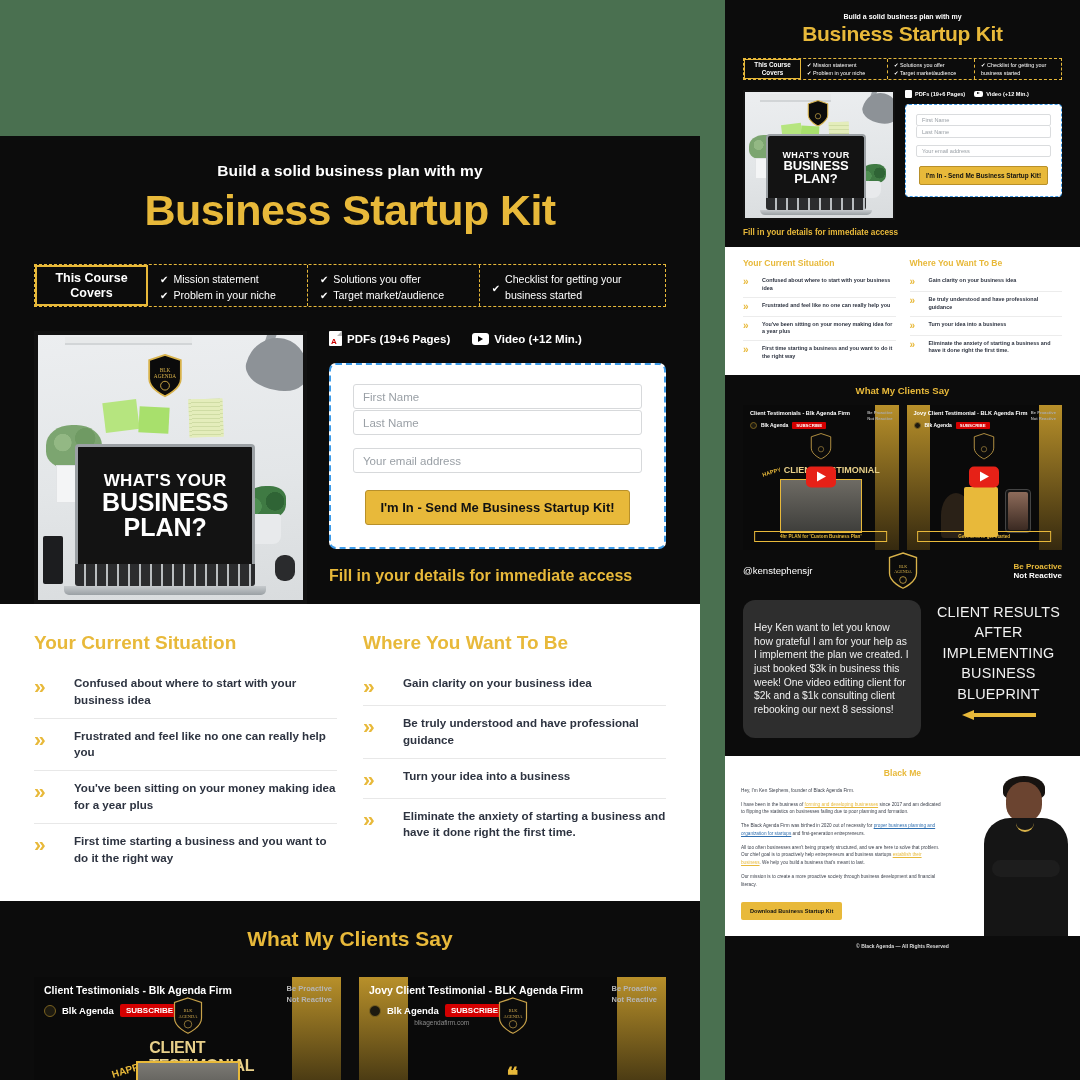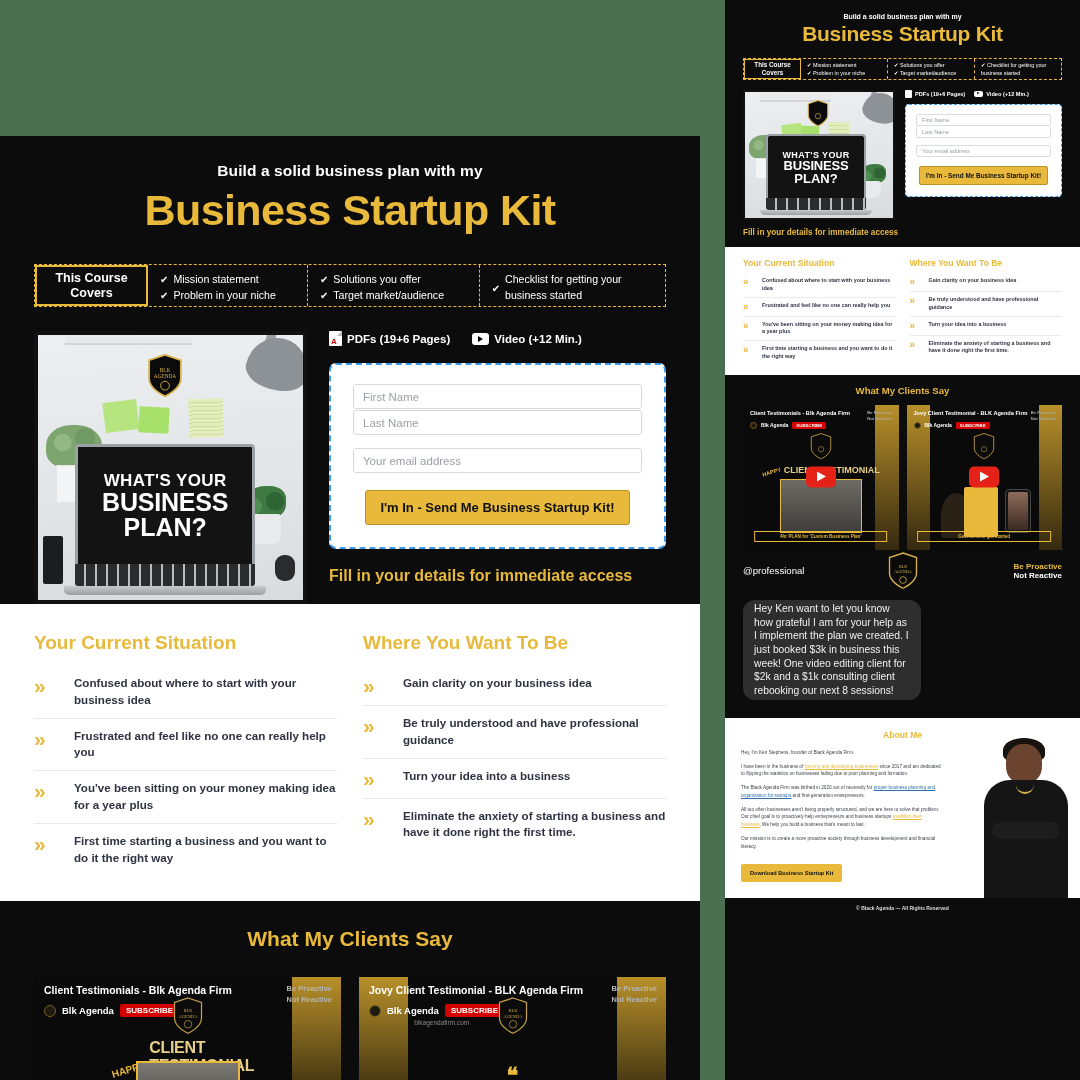--- a/index.html
+++ b/index.html
@@ -180,21 +180,21 @@
   .sm-tcard { position: absolute; left: 37%; top: 82px; width: 34px; height: 50px; background: #e8b93a; border-radius: 2px; }
 
   .sm-handle-row { display: flex; align-items: center; justify-content: space-between; padding: 12px 18px 10px; position: relative; }
   .sm-handle { color: #fff; font-size: 9.6px; }
   .sm-shield-big { width: 30px; height: 38px; position: absolute; left: 50%; transform: translateX(-50%); }
   .sm-motto { text-align: right; }
   .sm-motto .a { color: #e8b93a; font-size: 8px; font-weight: 800; }
   .sm-motto .b { color: #fff; font-size: 8px; font-weight: 800; }
 
   .sm-results { display: flex; gap: 14px; padding: 10px 18px 18px; align-items: flex-start; }
-  .sms-bubble { width: 178px; background: #2e2e2e; border-radius: 12px; padding: 2px 11px; color: #f0f0f0;
+  .sms-bubble { width: 178px; background: #2e2e2e; border-radius: 12px; padding: 21px 11px; color: #f0f0f0;
      font-size: 10.3px; line-height: 1.33; flex: none; }
   .res-text { flex: 1; text-align: center; color: #f2f2f2; font-size: 14.4px; line-height: 1.42; letter-spacing: .2px; padding-top: 2px; }
   .arrow-row { margin-top: 7px; display: flex; justify-content: center; }
   .arrow { width: 74px; height: 8px; position: relative; }
   .arrow .shaft { position: absolute; right: 0; top: 2px; width: 64px; height: 4px; background: #e8b93a; }
   .arrow .head { position: absolute; left: 0; top: -1px; border-style: solid; border-width: 5px 12px 5px 0; border-color: transparent #e8b93a transparent transparent; }
 
   .about { background: #fff; padding: 12px 16px 10px; position: relative; overflow: hidden; min-height: 180px; }
   .about h3 { text-align: center; color: #e8b93a; font-size: 8.6px; font-weight: 800; margin-bottom: 9px; }
   .about p { color: #3a3f4a; font-size: 4.7px; line-height: 1.65; margin-bottom: 6px; max-width: 200px; }
@@ -595,39 +595,48 @@
               <div class="sm-phone-in"></div>
             </div>
           <div class="play"></div>
           <div class="sm-v-bar">Get PLAN to get started</div>
         </div>
 
       </div>
     </div>
 
     <div class="sm-handle-row">
-      <div class="sm-handle">@professional</div>
+      <div class="sm-handle">@kenstephensjr</div>
       <svg class="sm-shield-big" viewBox="0 0 40 50">
         <path d="M20 1 L38 7 V28 C38 40 20 48 20 48 C20 48 2 40 2 28 V7 Z" fill="#0b0b0b" stroke="#d8b24a" stroke-width="1.8"></path>
         <text x="20" y="21" font-size="5.5" fill="#d8b24a" text-anchor="middle" font-family="Liberation Serif, serif">BLK</text>
         <text x="20" y="28" font-size="5.5" fill="#d8b24a" text-anchor="middle" font-family="Liberation Serif, serif">AGENDA</text>
         <circle cx="20" cy="37" r="4.5" fill="none" stroke="#d8b24a" stroke-width="1"></circle>
       </svg>
       <div class="sm-motto">
         <div class="a">Be Proactive</div>
         <div class="b">Not Reactive</div>
       </div>
     </div>
 
     <div class="sm-results">
       <div class="sms-bubble">Hey Ken want to let you know how grateful I am for your help as I implement the plan we created. I just booked $3k in business this week! One video editing client for $2k and a $1k consulting client rebooking our next 8 sessions!</div>
+      <div style="flex:1">
+        <div class="res-text">CLIENT RESULTS AFTER IMPLEMENTING BUSINESS BLUEPRINT</div>
+        <div class="arrow-row">
+          <div class="arrow">
+            <div class="shaft"></div>
+              <div class="head"></div>
+          </div>
+        </div>
+      </div>
     </div>
 
     <div class="about">
-      <h3>About Me</h3>
+      <h3>Black Me</h3>
       <p>Hey, I'm Ken Stephens, founder of Black Agenda Firm.</p>
       <p>
         <span>I have been in the business of </span><span class="lk">forming and developing businesses</span><span> since 2017 and am dedicated to flipping the statistics on businesses failing due to poor planning and formation.</span>
       </p>
       <p>
         <span>The Black Agenda Firm was birthed in 2020 out of necessity for </span><span class="lk2">proper business planning and organization for startups</span><span> and first-generation entrepreneurs.</span>
       </p>
       <p>
         <span>All too often businesses aren't being properly structured, and we are here to solve that problem. Our chief goal is to proactively help entrepreneurs and business startups </span><span class="lk">establish their business</span><span>. We help you build a business that's meant to last.</span>
       </p>

